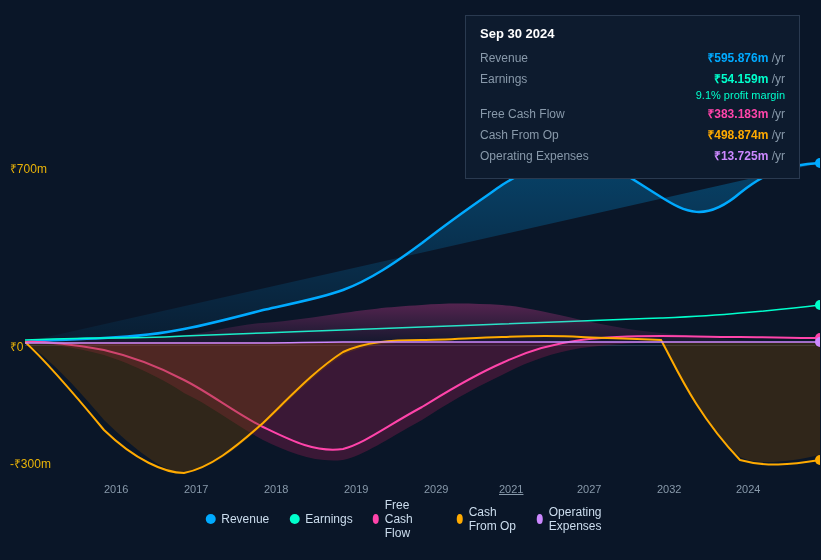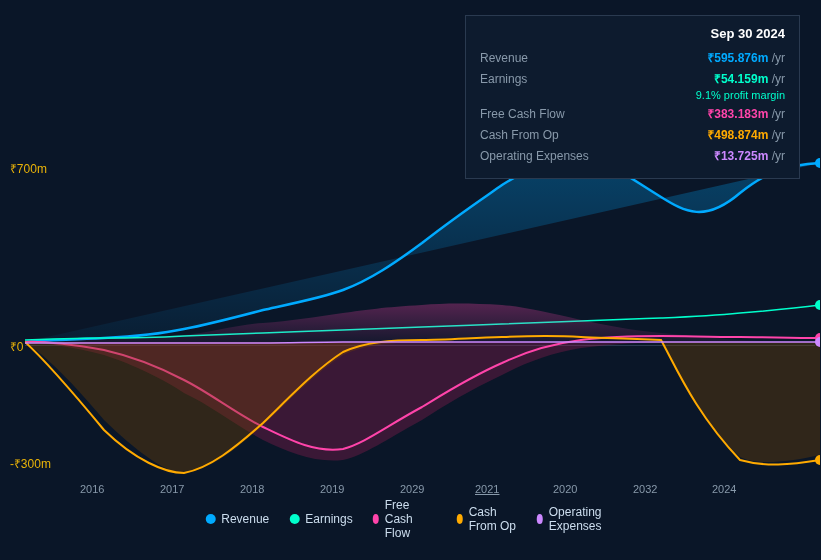--- a/index.html
+++ b/index.html
@@ -28,21 +28,20 @@
       padding: 10px 14px;
       width: 335px;
       z-index: 10;
     }
 
     .tooltip-date {
       color: #ffffff;
       font-size: 13px;
       font-weight: bold;
       margin-bottom: 8px;
-      text-align: right;
     }
 
     .tooltip-row {
       display: flex;
       justify-content: space-between;
       align-items: center;
       margin-bottom: 4px;
       font-size: 12px;
     }
 
@@ -77,20 +76,21 @@
       font-size: 12px;
       left: 10px;
     }
 
     
     .x-label {
       position: absolute;
       color: #8899aa;
       font-size: 11px;
       bottom: 65px;
+      margin-left: 24px;
     }
 
     
     .zero-line {
       position: absolute;
       width: 790px;
       left: 25px;
       height: 1px;
       background: #2a3a50;
       top: 345px;
@@ -213,21 +213,21 @@
     <circle cx="795" cy="305" r="5" fill="#ffaa00"></circle>
     <circle cx="795" cy="187" r="5" fill="#cc88ff"></circle>
   </svg>
 
   <div class="x-label" style="left: 80px;">2016</div>
   <div class="x-label" style="left: 160px;">2017</div>
   <div class="x-label" style="left: 240px;">2018</div>
   <div class="x-label" style="left: 320px;">2019</div>
   <div class="x-label" style="left: 400px;">2029</div>
   <div class="x-label" style="left: 475px; text-decoration: underline;">2021</div>
-  <div class="x-label" style="left: 553px;">2020</div>
+  <div class="x-label" style="left: 553px;">2027</div>
   <div class="x-label" style="left: 633px;">2032</div>
   <div class="x-label" style="left: 712px;">2024</div>
 
   <div class="legend">
     <div class="legend-item">
       <div class="legend-dot" style="background:#00aaff;"></div>
       <span>Revenue</span>
     </div>
     <div class="legend-item">
       <div class="legend-dot" style="background:#00ffcc;"></div>

